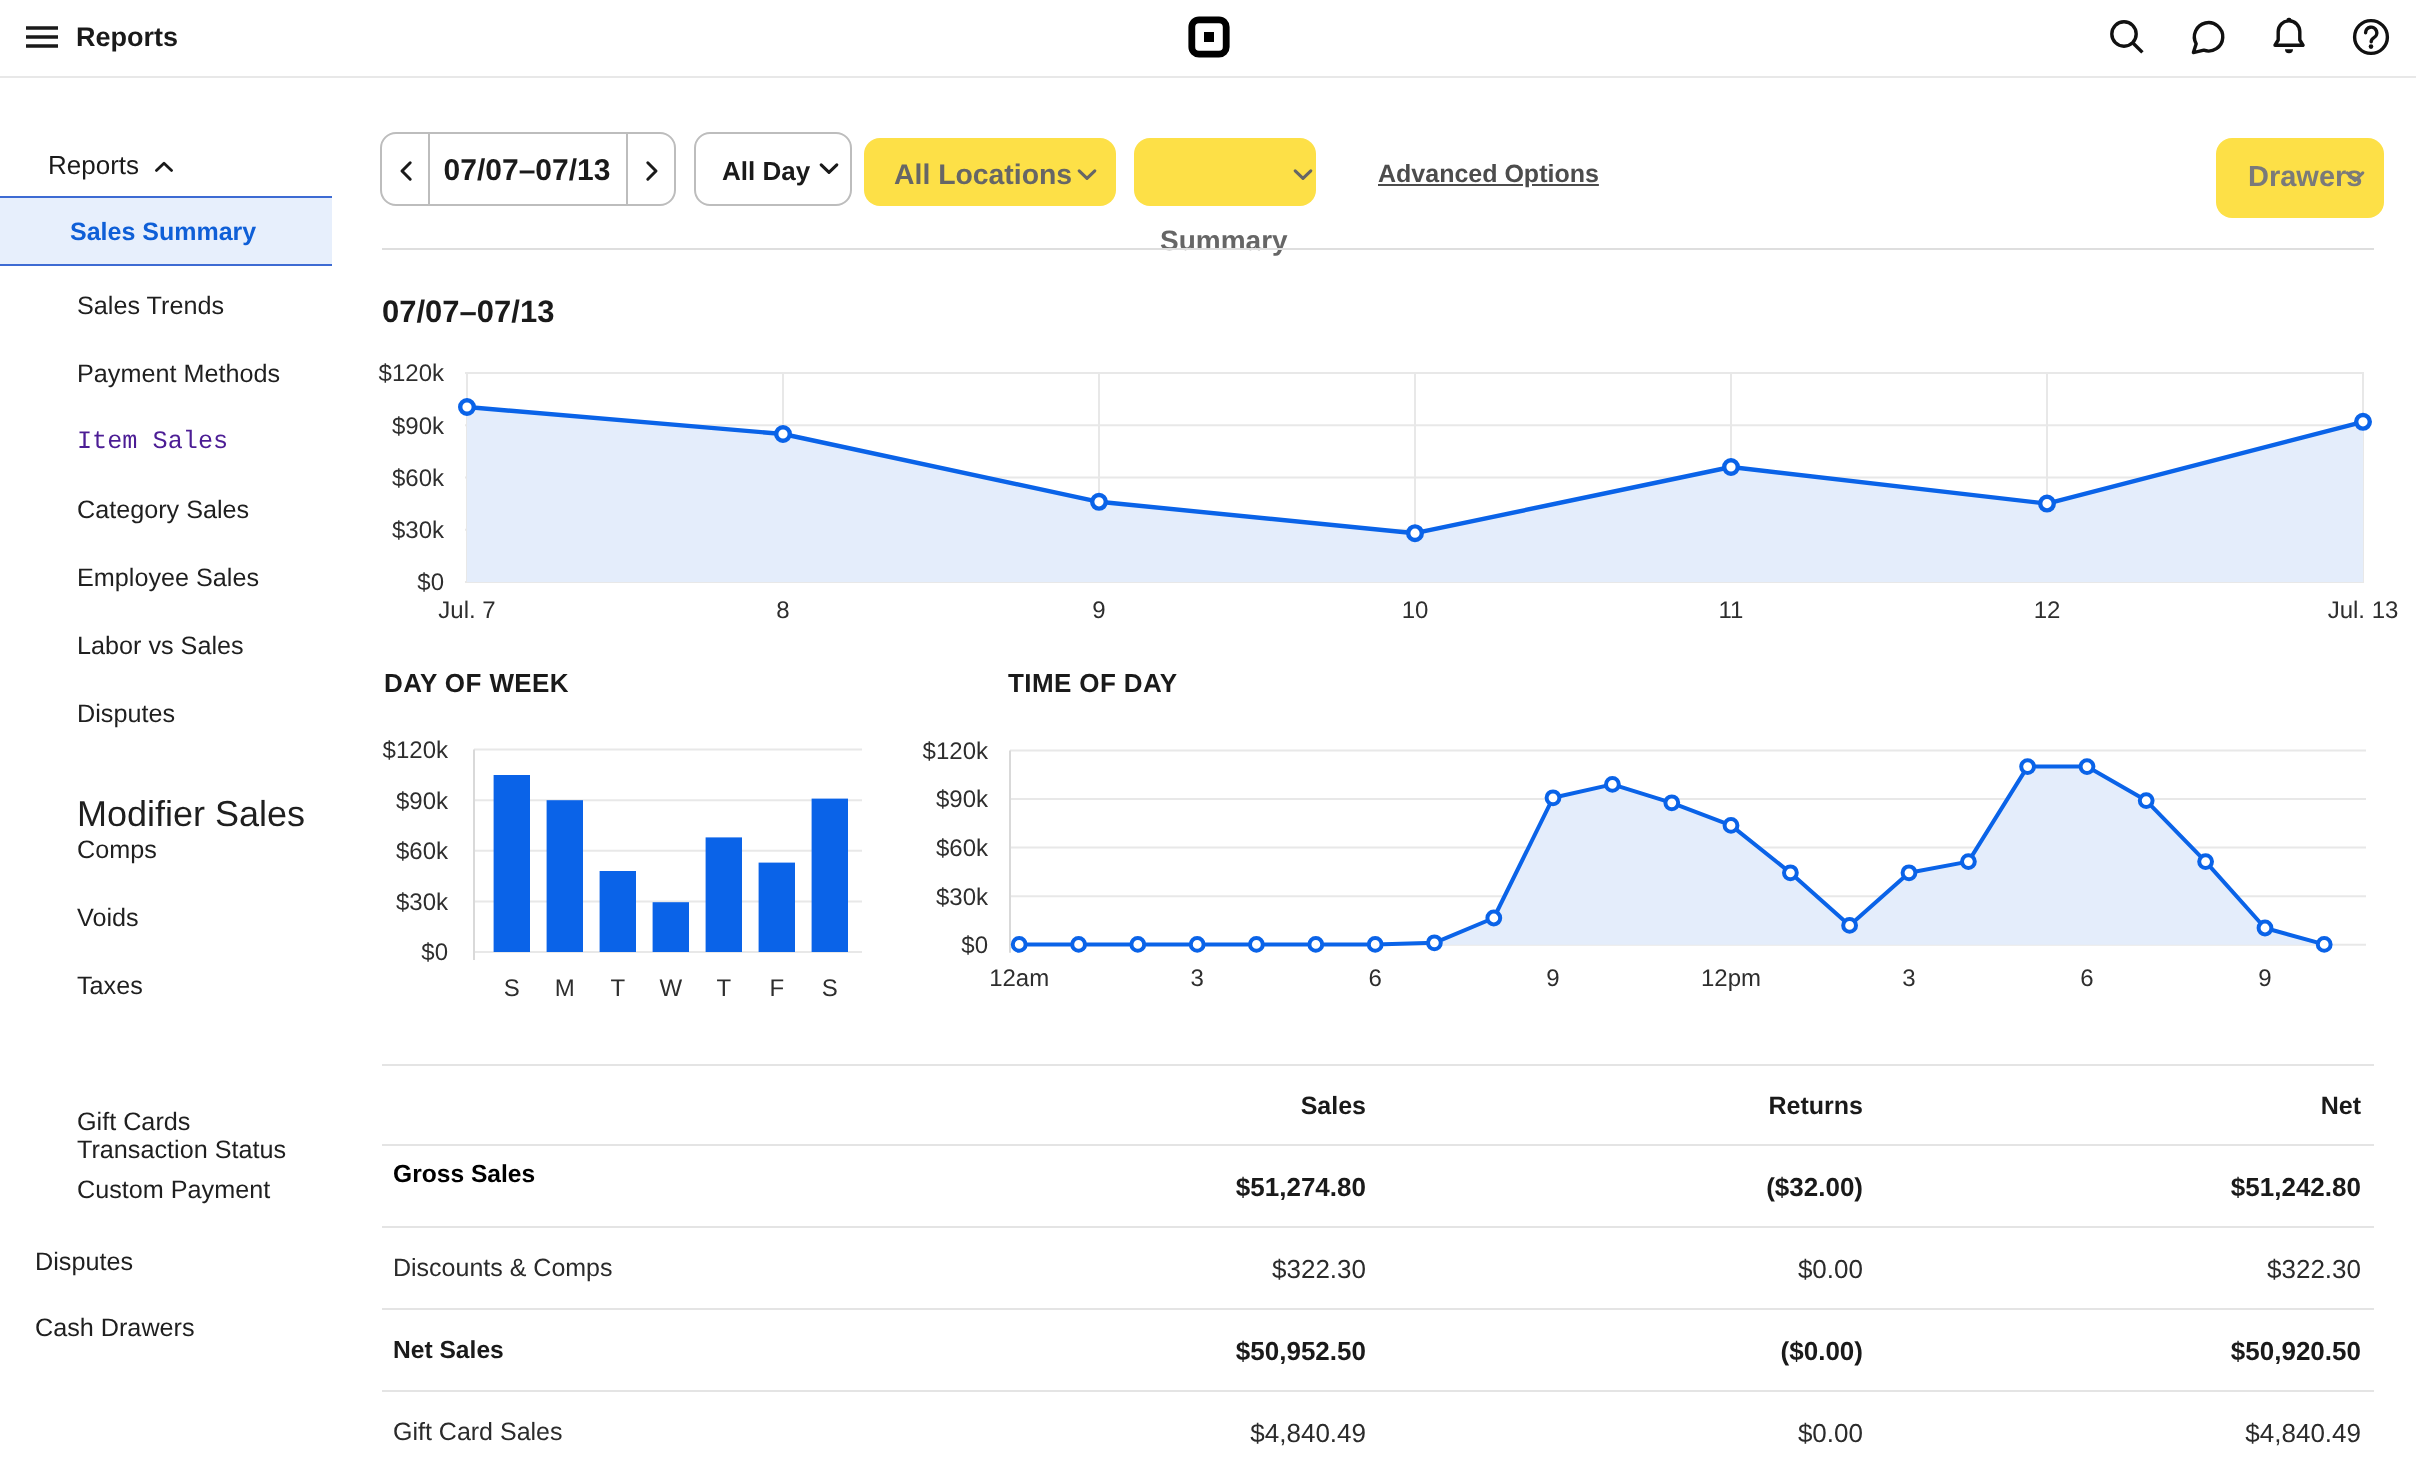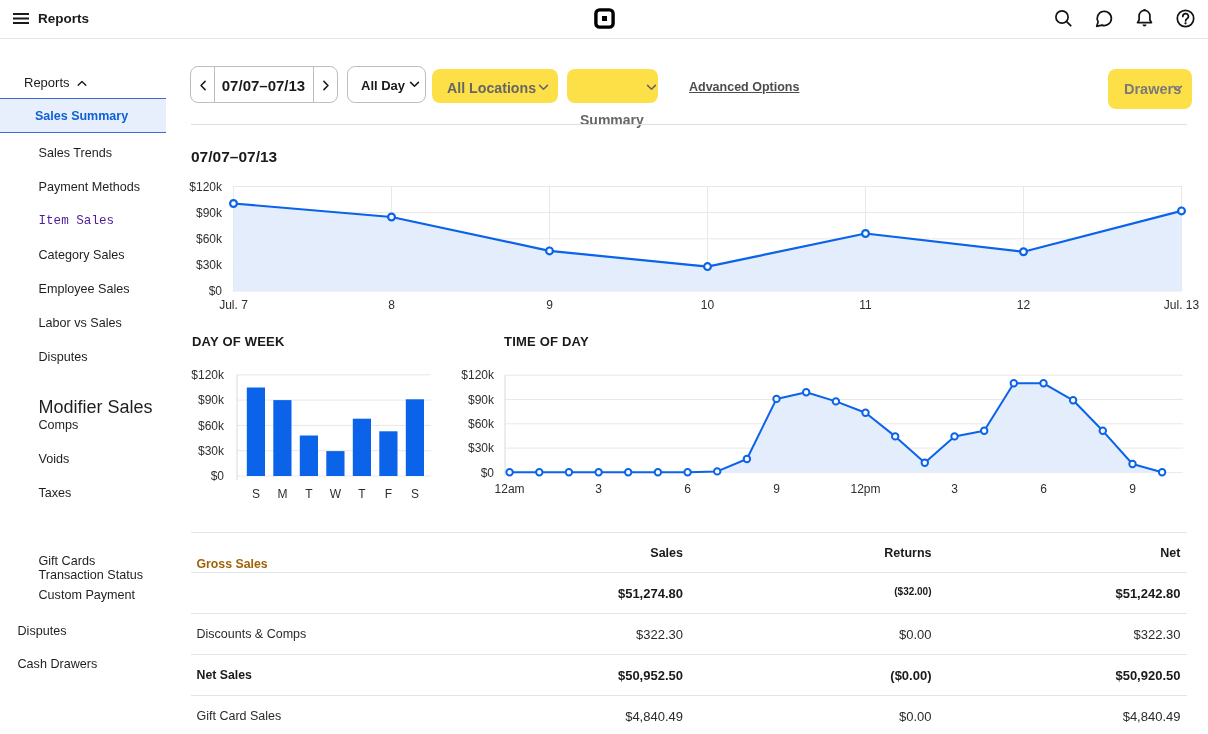--- a/index.html
+++ b/index.html
@@ -202,23 +202,23 @@
     <text x="865.5" y="493" text-anchor="middle" class="cl">12pm</text>
     <text x="954.5" y="493" text-anchor="middle" class="cl">3</text>
     <text x="1043.5" y="493" text-anchor="middle" class="cl">6</text>
     <text x="1132.5" y="493" text-anchor="middle" class="cl">9</text>
 </svg>
 <div class="abs" style="left:190.5px;top:531.5px;width:996px;height:1px;background:#e4e4e4;"></div>
 <div class="abs hdr" style="left:483px;top:545.5px;width:200px;">Sales</div>
 <div class="abs hdr" style="left:731.5px;top:545.5px;width:200px;">Returns</div>
 <div class="abs hdr" style="left:980.5px;top:545.5px;width:200px;">Net</div>
 <div class="abs" style="left:190.5px;top:572.4px;width:996px;height:1px;background:#e4e4e4;"></div>
-<div class="abs" style="left:196.5px;top:557px;font-size:12.3px;font-weight:bold;color:#a16207;">Gross Sales</div>
+<div class="abs" style="left:196.5px;top:580px;font-size:12.3px;font-weight:bold;color:#000000;">Gross Sales</div>
 <div class="abs" style="left:483px;top:586.4px;width:200px;text-align:right;font-size:13px;font-weight:bold;color:#1a1a1a;">$51,274.80</div>
-<div class="abs" style="left:731.5px;top:586.4px;width:200px;text-align:right;font-size:10px;font-weight:bold;color:#1a1a1a;">($32.00)</div>
+<div class="abs" style="left:731.5px;top:586.4px;width:200px;text-align:right;font-size:13px;font-weight:bold;color:#1a1a1a;">($32.00)</div>
 <div class="abs" style="left:980.5px;top:586.4px;width:200px;text-align:right;font-size:13px;font-weight:bold;color:#1a1a1a;">$51,242.80</div>
 <div class="abs" style="left:190.5px;top:613.3px;width:996px;height:1px;background:#e4e4e4;"></div>
 <div class="abs" style="left:196.5px;top:627.3px;font-size:12.5px;font-weight:normal;color:#2b2b2b;">Discounts &amp; Comps</div>
 <div class="abs" style="left:483px;top:627.3px;width:200px;text-align:right;font-size:13px;font-weight:normal;color:#2b2b2b;">$322.30</div>
 <div class="abs" style="left:731.5px;top:627.3px;width:200px;text-align:right;font-size:13px;font-weight:normal;color:#2b2b2b;">$0.00</div>
 <div class="abs" style="left:980.5px;top:627.3px;width:200px;text-align:right;font-size:13px;font-weight:normal;color:#2b2b2b;">$322.30</div>
 <div class="abs" style="left:190.5px;top:654.2px;width:996px;height:1px;background:#e4e4e4;"></div>
 <div class="abs" style="left:196.5px;top:668.2px;font-size:12.3px;font-weight:bold;color:#1a1a1a;">Net Sales</div>
 <div class="abs" style="left:483px;top:668.2px;width:200px;text-align:right;font-size:13px;font-weight:bold;color:#1a1a1a;">$50,952.50</div>
 <div class="abs" style="left:731.5px;top:668.2px;width:200px;text-align:right;font-size:13px;font-weight:bold;color:#1a1a1a;">($0.00)</div>

